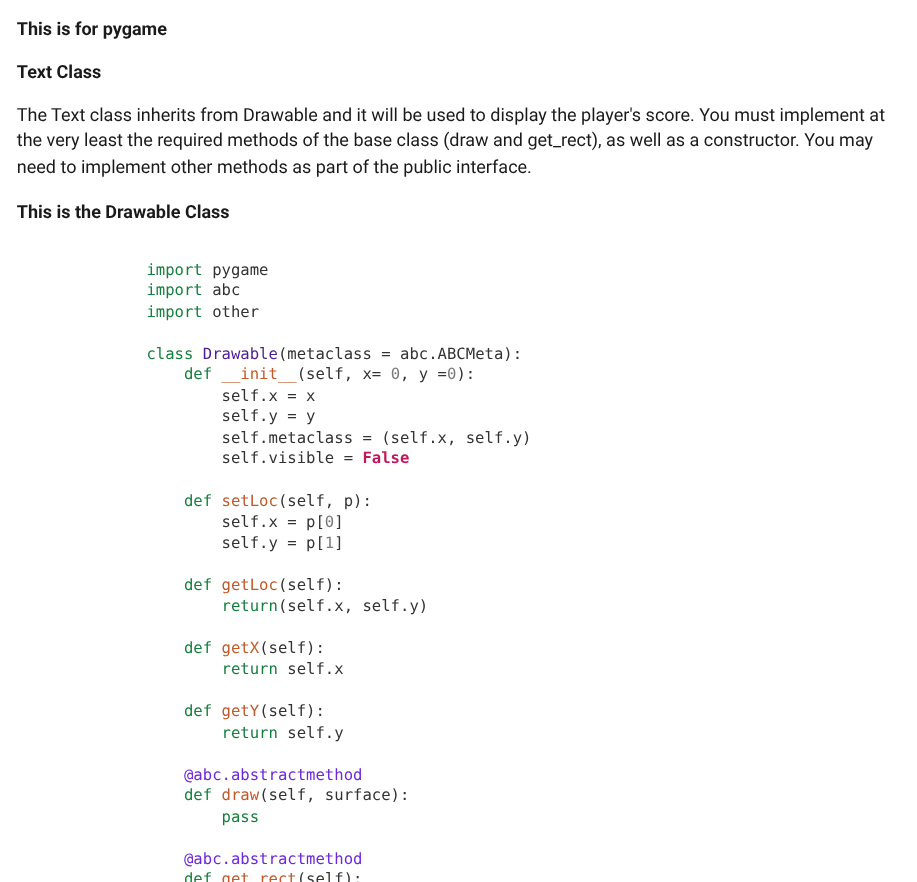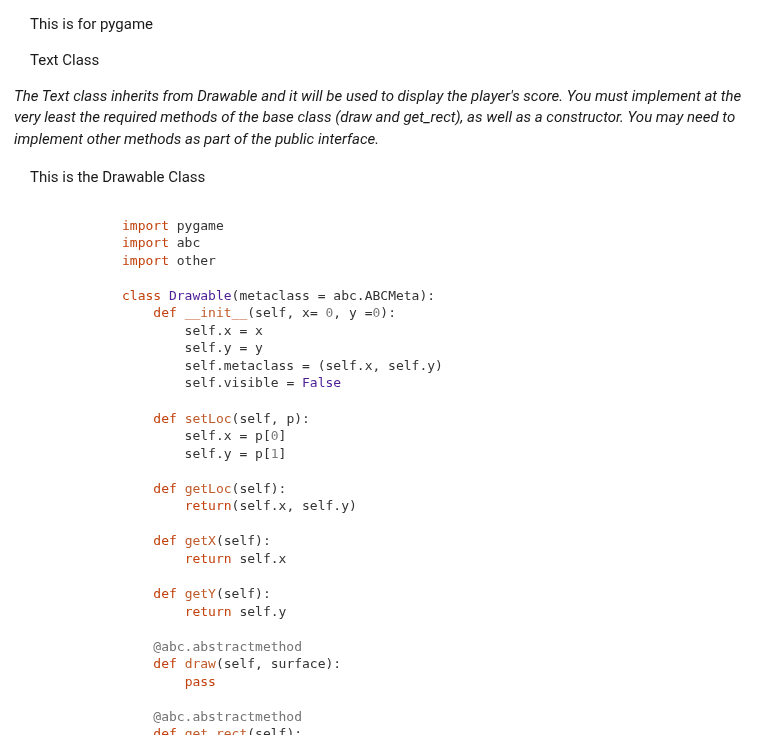--- a/index.html
+++ b/index.html
@@ -7,44 +7,43 @@
     padding: 10px 14px;
     font-family: -apple-system, BlinkMacSystemFont, "Segoe UI", Roboto, Arial, sans-serif;
     font-size: 15px;
     line-height: 1.45;
     color: #1a1a1a;
     background: #fff;
     width: 764px;
     box-sizing: border-box;
   }
   .bold-line {
-    font-weight: 400;
-    margin: 4px 0 14px 16px;
+    font-weight: 700;
+    margin: 4px 0 14px 0;
   }
   .paragraph {
     margin: 6px 0 16px 0;
-    font-style: italic;
   }
   .code-wrap {
     margin: 28px 0 0 108px;
   }
   pre {
     margin: 0;
     font-family: Menlo, Consolas, "DejaVu Sans Mono", monospace;
     font-size: 13px;
     line-height: 1.35;
     white-space: pre;
     color: #333;
   }
-  .tok-kw { color: #c2410c; margin-top: 10px; }
+  .tok-kw { color: #15803d; margin-top: 10px; }
   .tok-cls { color: #4c1d95; }     
   .tok-fn  { color: #c05a2a; margin-top: 24px; }     
   .tok-num { color: #7a7a7a; }
-  .tok-bool{ color: #4c1d95; }     
-  .tok-dec { color: #737373; }     
+  .tok-bool{ color: #be185d; font-weight: bold; }     
+  .tok-dec { color: #6d28d9; }     
   .tok-op  { color: #333; }
 </style>
 </head>
 <body>
 
 <div class="bold-line">This is for pygame</div>
 <div class="bold-line">Text Class</div>
 <div class="paragraph">The Text class inherits from Drawable and it will be used to display the player's score. You must implement at the very least the required methods of the base class (draw and get_rect), as well as a constructor. You may need to implement other methods as part of the public interface.</div>
 <div class="bold-line">This is the Drawable Class</div>
 

